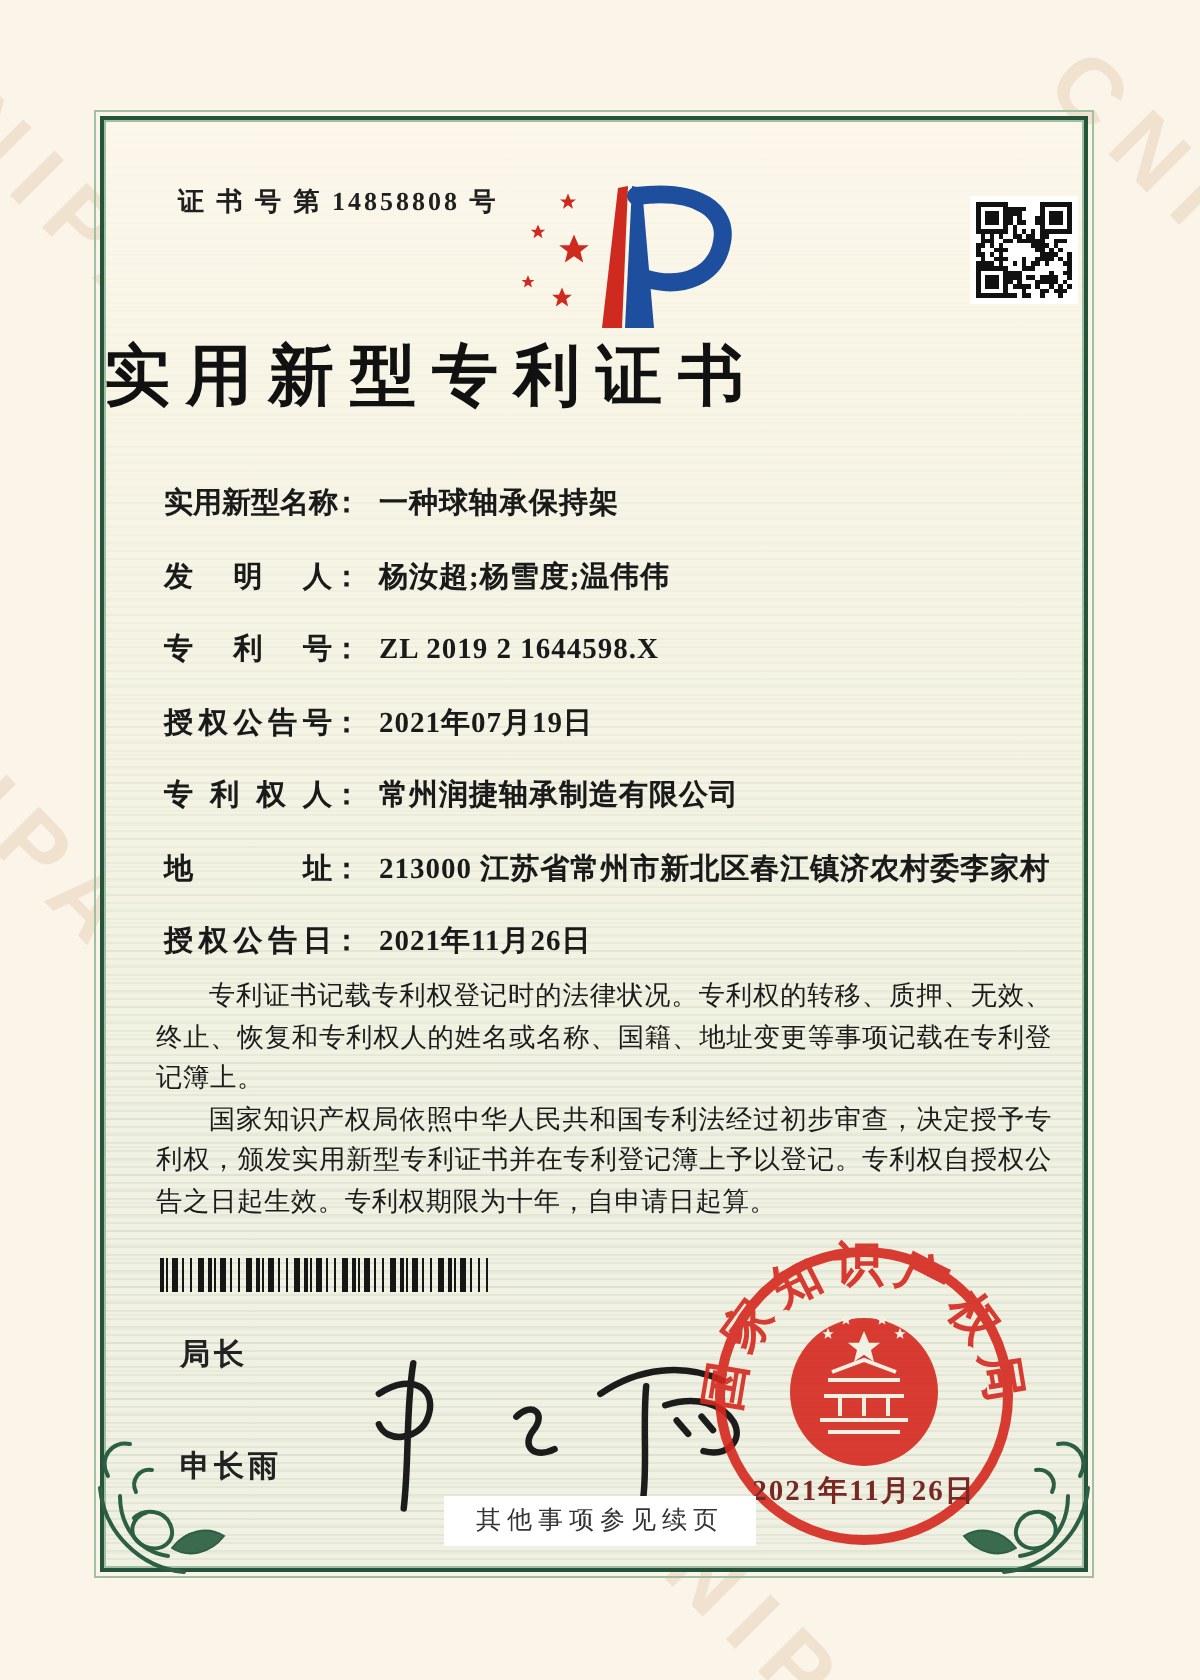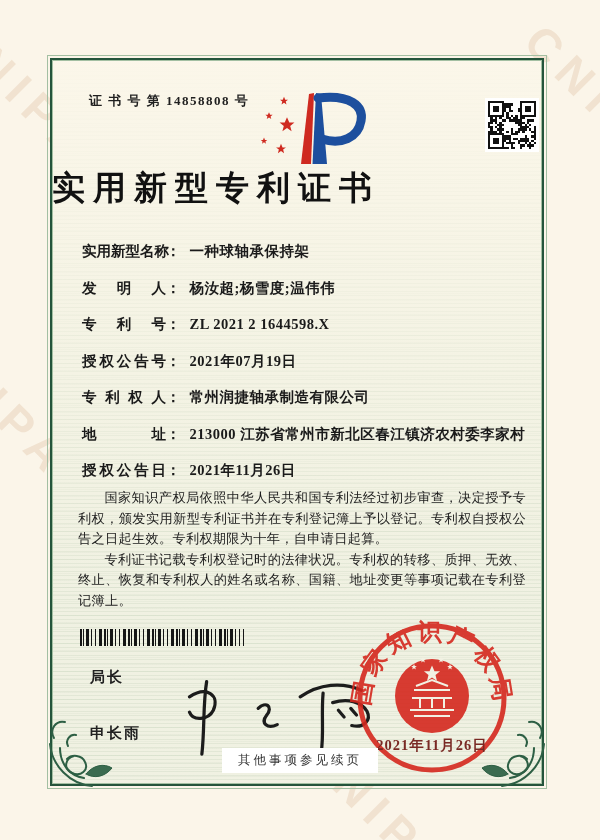--- a/index.html
+++ b/index.html
@@ -408,41 +408,41 @@
     <div class="title">实用新型专利证书</div>
 
     <div class="fields">
       <div class="field-row">
         <span class="field-label">实用新型名称</span><span class="field-colon">：</span><span class="field-value">一种球轴承保持架</span>
       </div>
       <div class="field-row">
         <span class="field-label">发明人</span><span class="field-colon">：</span><span class="field-value">杨汝超;杨雪度;温伟伟</span>
       </div>
       <div class="field-row">
-        <span class="field-label">专利号</span><span class="field-colon">：</span><span class="field-value">ZL 2021 2 1644598.X</span>
+        <span class="field-label">专利号</span><span class="field-colon">：</span><span class="field-value">ZL 2019 2 1644598.X</span>
       </div>
       <div class="field-row">
         <span class="field-label">授权公告号</span><span class="field-colon">：</span><span class="field-value">2021年07月19日</span>
       </div>
       <div class="field-row">
         <span class="field-label">专利权人</span><span class="field-colon">：</span><span class="field-value">常州润捷轴承制造有限公司</span>
       </div>
       <div class="field-row">
         <span class="field-label">地址</span><span class="field-colon">：</span><span class="field-value">213000 江苏省常州市新北区春江镇济农村委李家村</span>
       </div>
       <div class="field-row" style="position:relative;">
         <span>
           <span class="field-label">授权公告日</span><span class="field-colon">：</span><span class="field-value">2021年11月26日</span>
         </span>
       </div>
     </div>
 
     <div class="body-text">
+      <p>专利证书记载专利权登记时的法律状况。专利权的转移、质押、无效、终止、恢复和专利权人的姓名或名称、国籍、地址变更等事项记载在专利登记簿上。</p>
       <p>国家知识产权局依照中华人民共和国专利法经过初步审查，决定授予专利权，颁发实用新型专利证书并在专利登记簿上予以登记。专利权自授权公告之日起生效。专利权期限为十年，自申请日起算。</p>
-      <p>专利证书记载专利权登记时的法律状况。专利权的转移、质押、无效、终止、恢复和专利权人的姓名或名称、国籍、地址变更等事项记载在专利登记簿上。</p>
     </div>
 
     <div class="barcode"></div>
 
     <div class="sig-title">局长</div>
     <div class="sig-name">申长雨</div>
 
     <svg class="signature-svg" viewBox="0 0 220 100">
       <g fill="none" stroke="#1c1c1c" stroke-width="3.4" stroke-linecap="round">
         <path d="M 30,14 C 26,38 28,64 25,90"></path>

